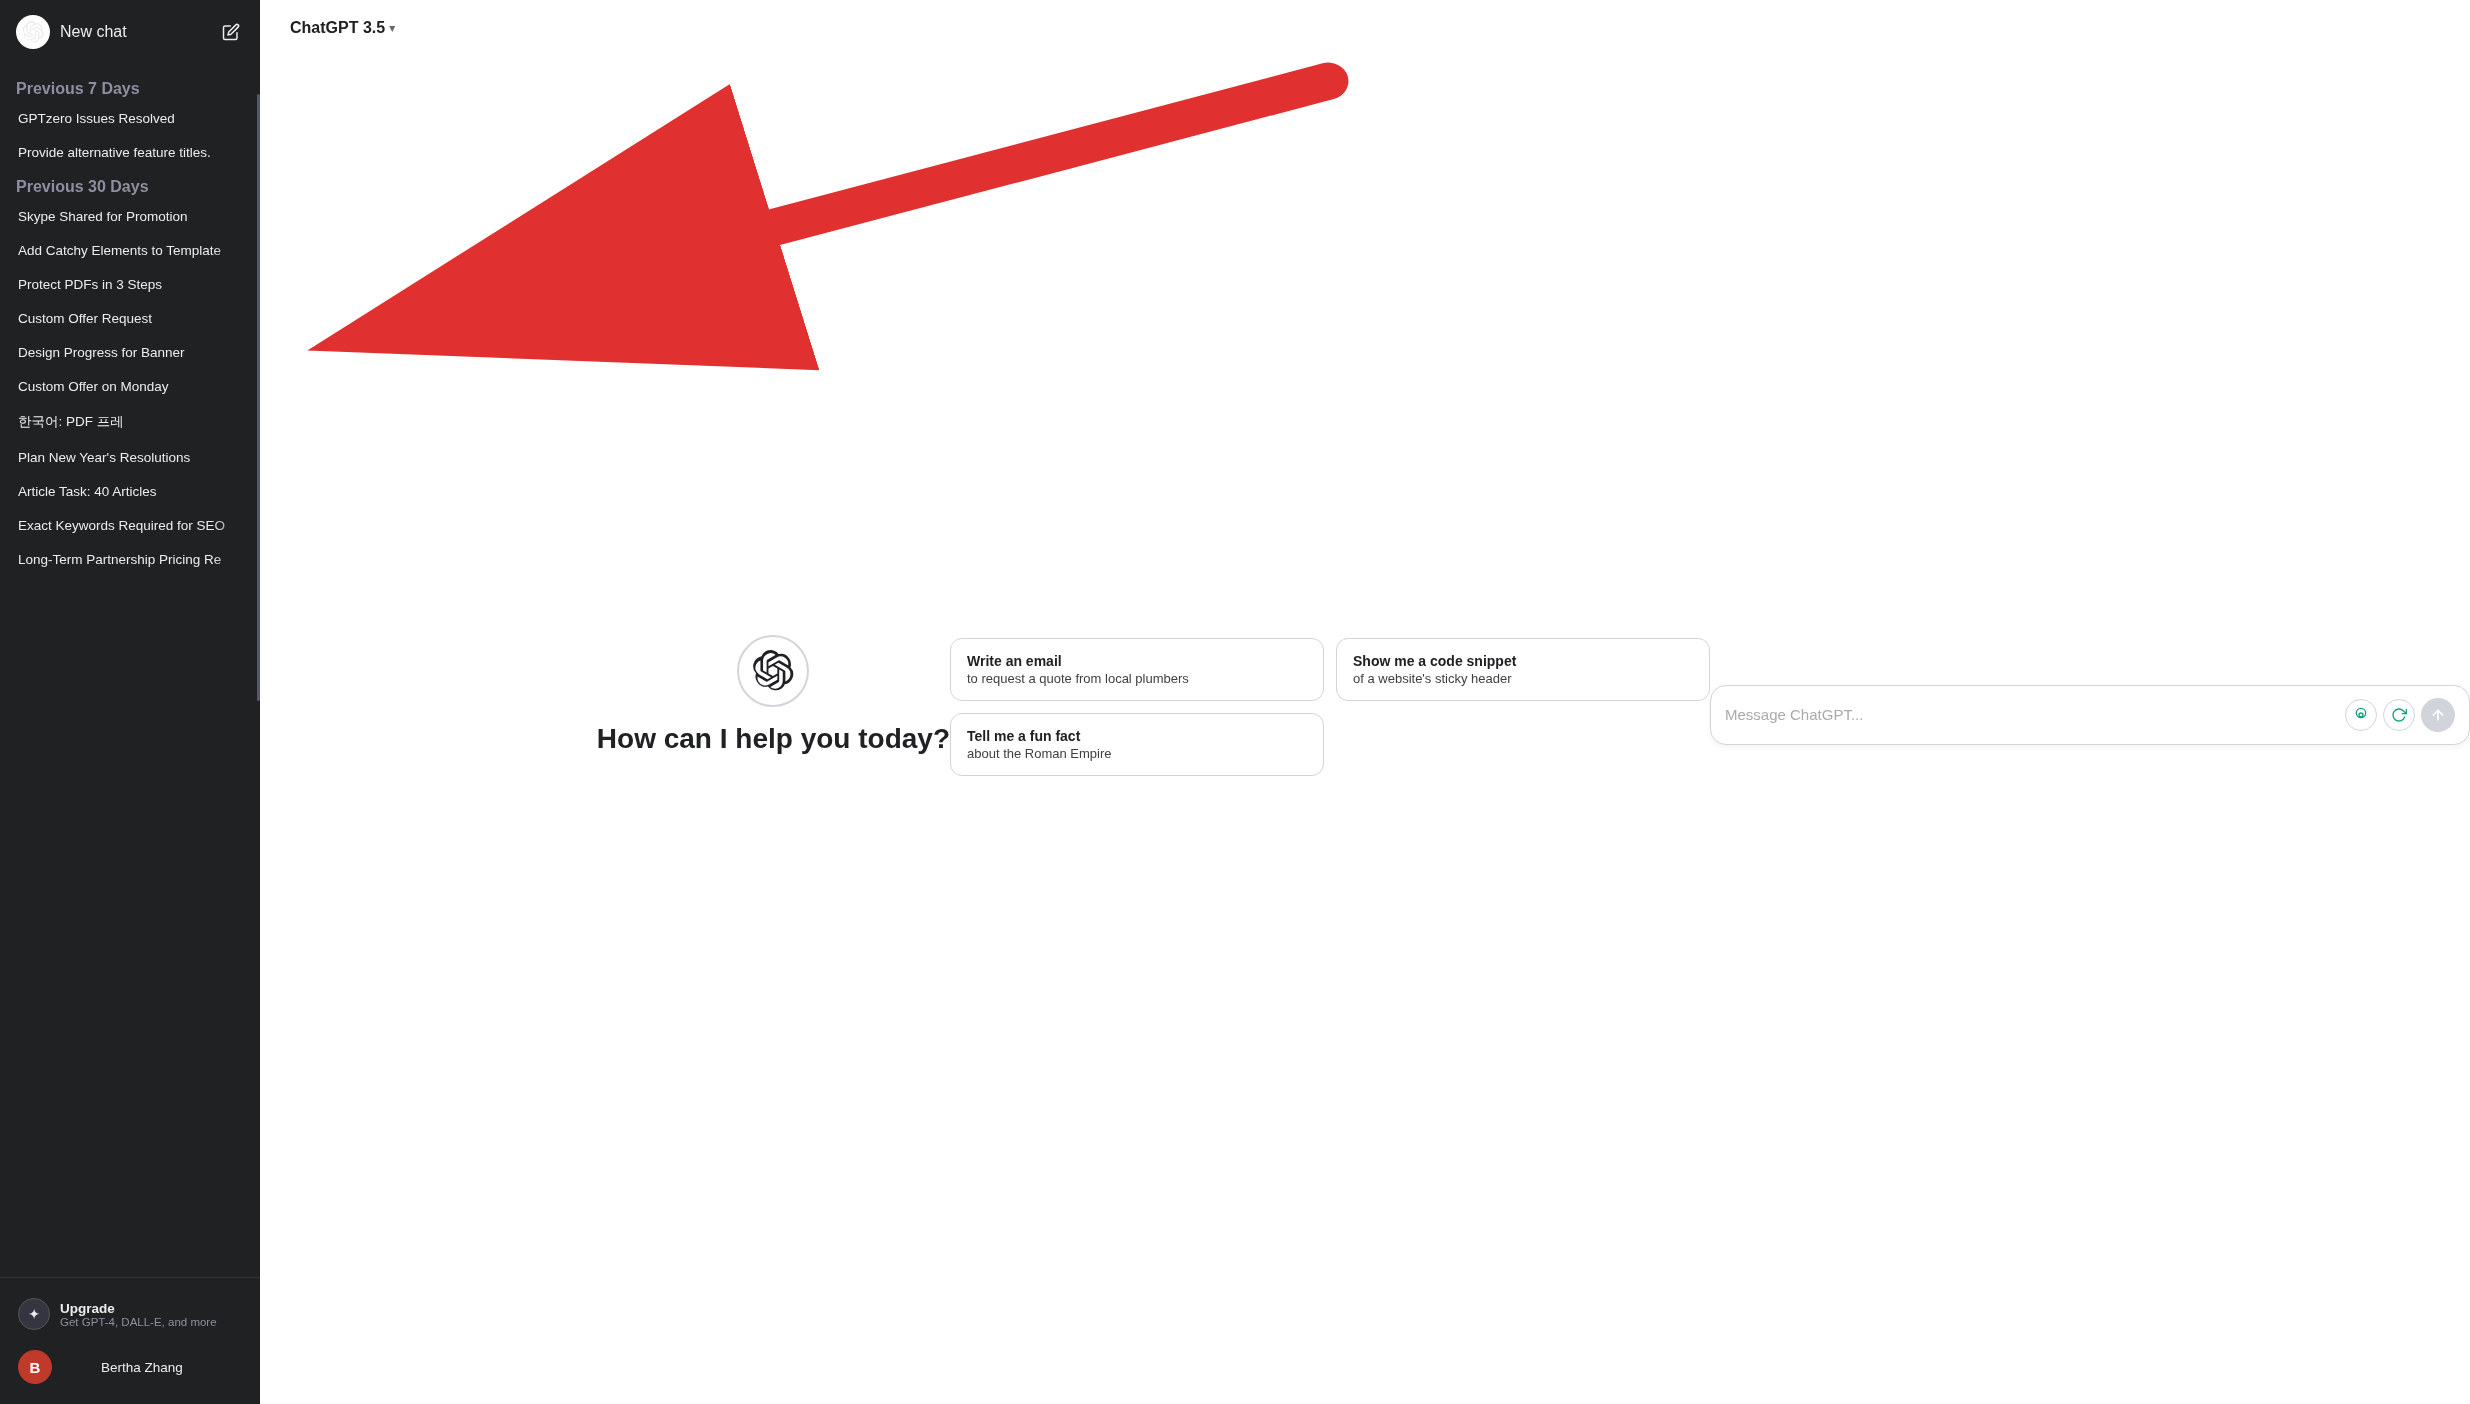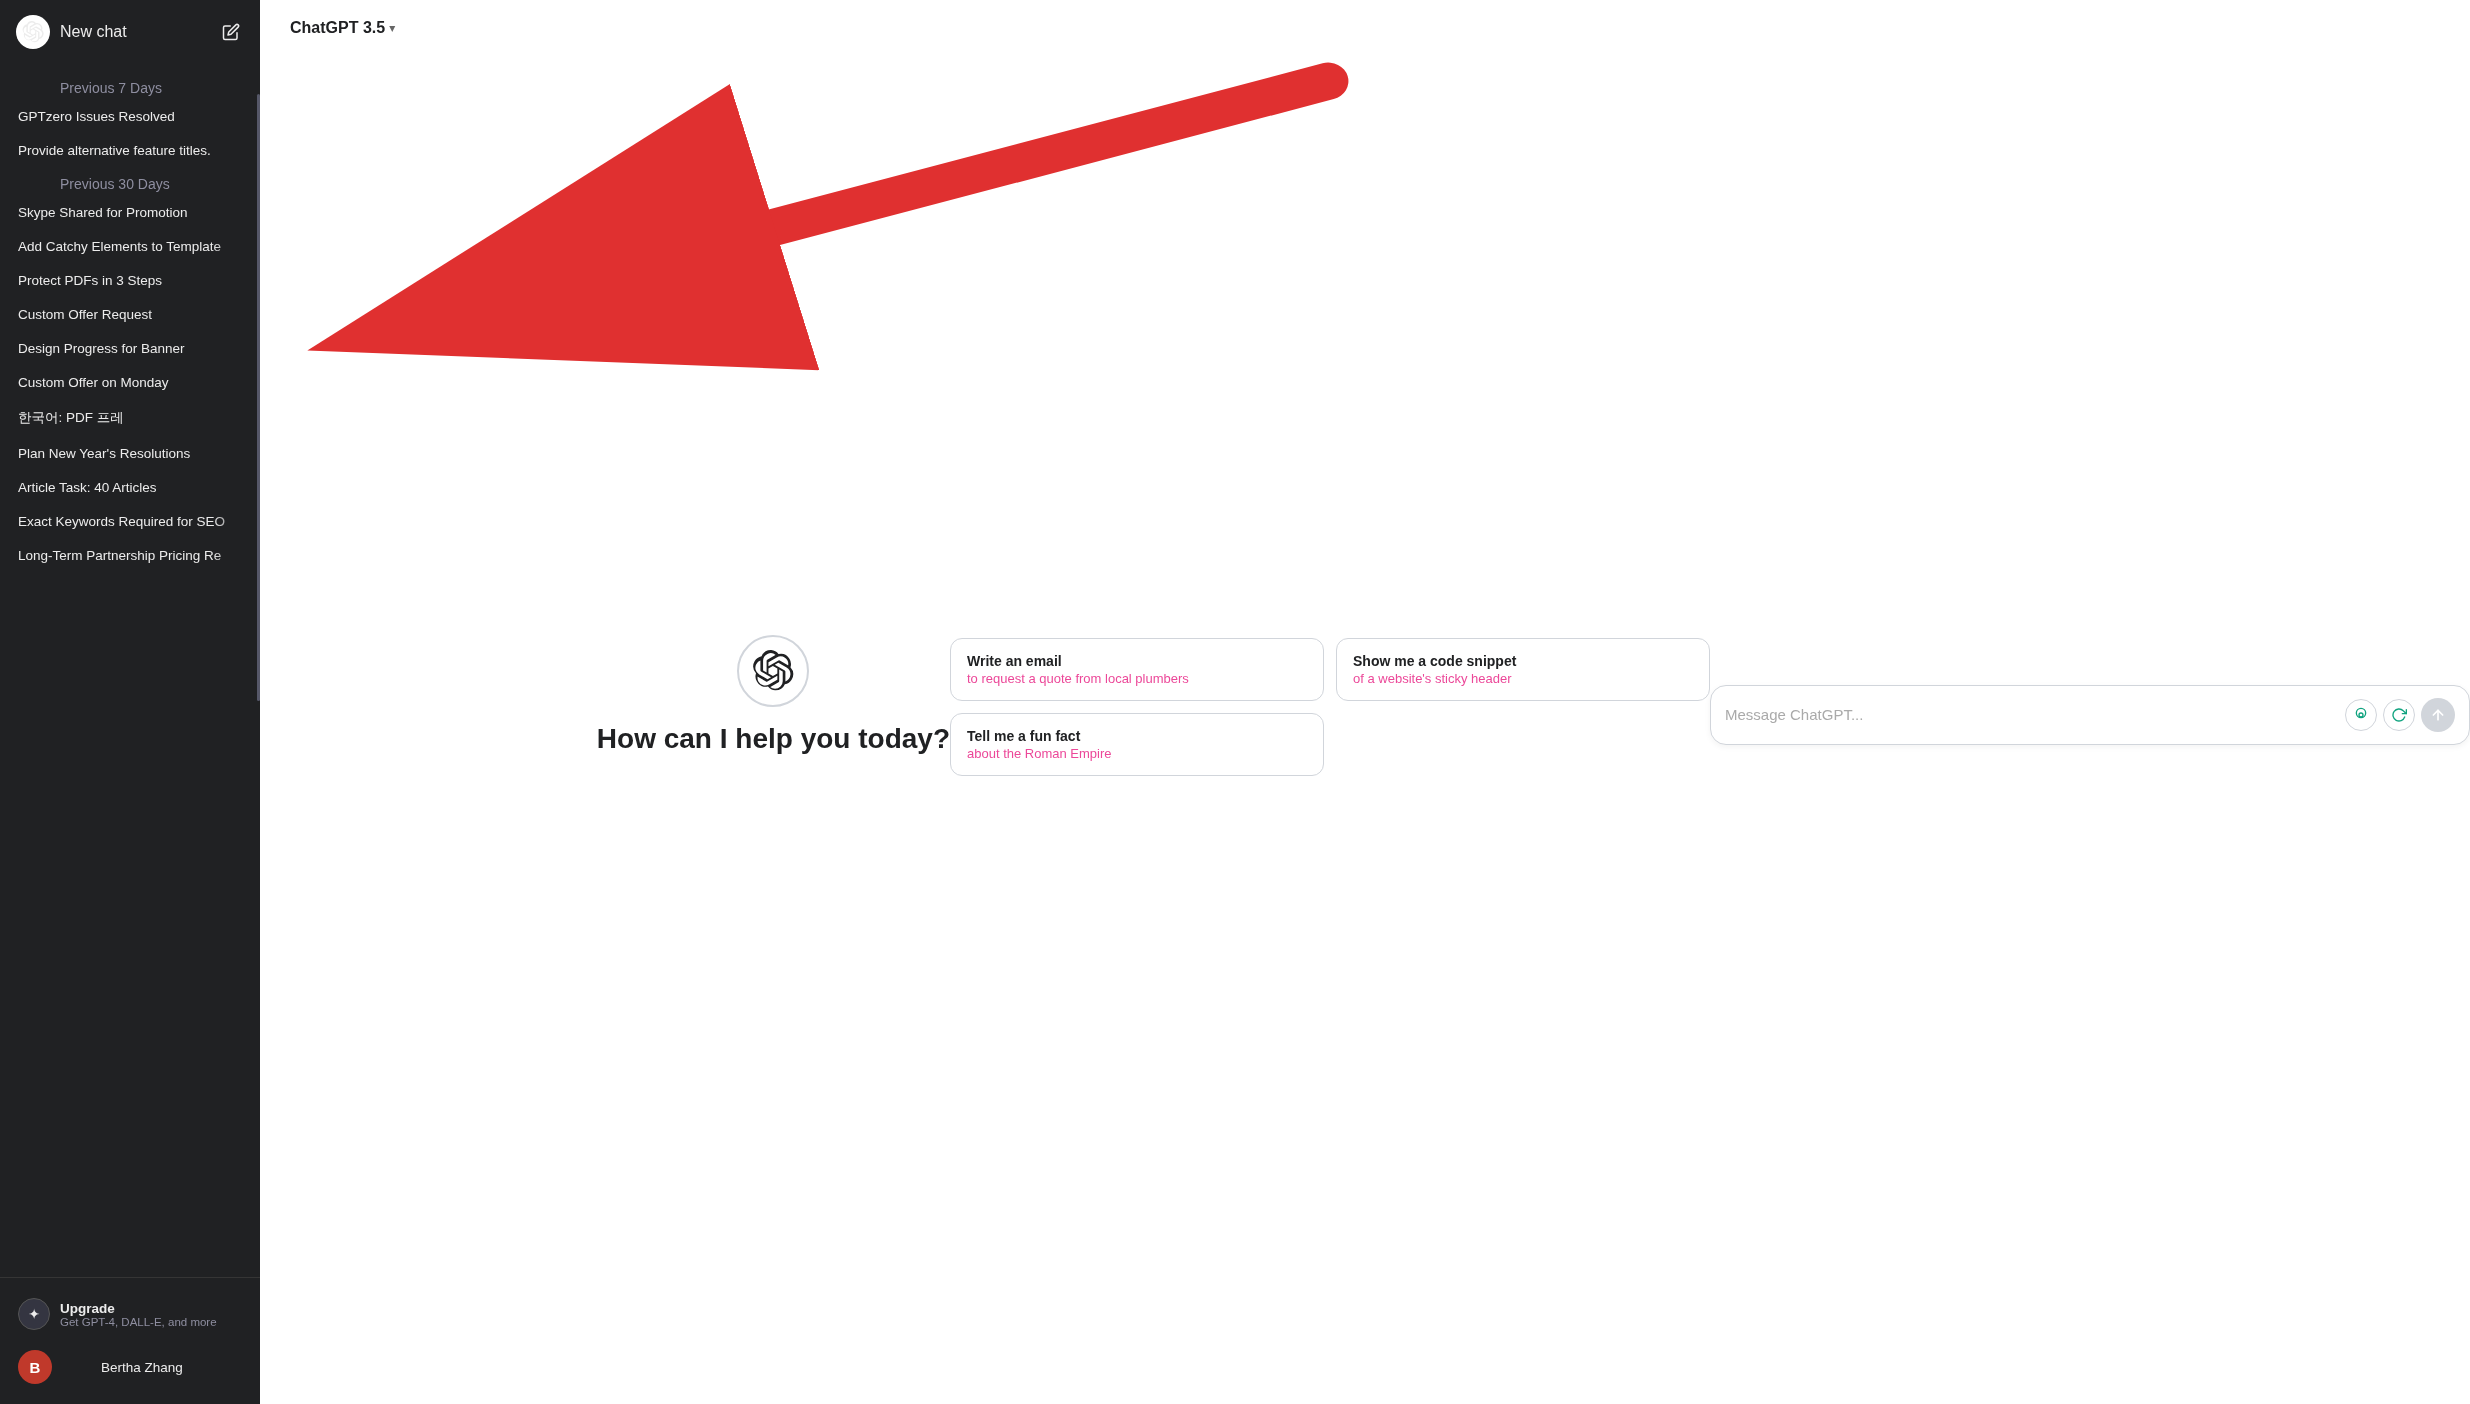--- a/index.html
+++ b/index.html
@@ -61,27 +61,26 @@
 
     #sidebar-scroll {
       flex: 1;
       overflow-y: auto;
       padding: 8px 8px 0 8px;
     }
     #sidebar-scroll::-webkit-scrollbar { width: 4px; }
     #sidebar-scroll::-webkit-scrollbar-thumb { background: #555; border-radius: 4px; }
 
     .section-label {
-      font-size: 14px;
-      font-weight: 400;
+      font-size: 16px;
+      font-weight: 700;
       color: #8e8ea0;
       padding: 8px 8px 4px 8px;
       text-transform: none;
       letter-spacing: 0;
-      margin-left: 44px;
     }
 
     .chat-item {
       padding: 9px 10px;
       border-radius: 8px;
       cursor: pointer;
       font-size: 13.5px;
       color: #ececec;
       white-space: nowrap;
       overflow: hidden;
@@ -293,21 +292,21 @@
 
     .sugg-title {
       font-size: 14px;
       font-weight: 600;
       color: #202123;
       margin-bottom: 2px;
     }
 
     .sugg-sub {
       font-size: 13px;
-      color: #ec4899;
+      color: #404040;
     }
 
     
     #input-area {
       width: 760px;
       max-width: 90%;
       position: relative;
     }
 
     #message-input-container {

